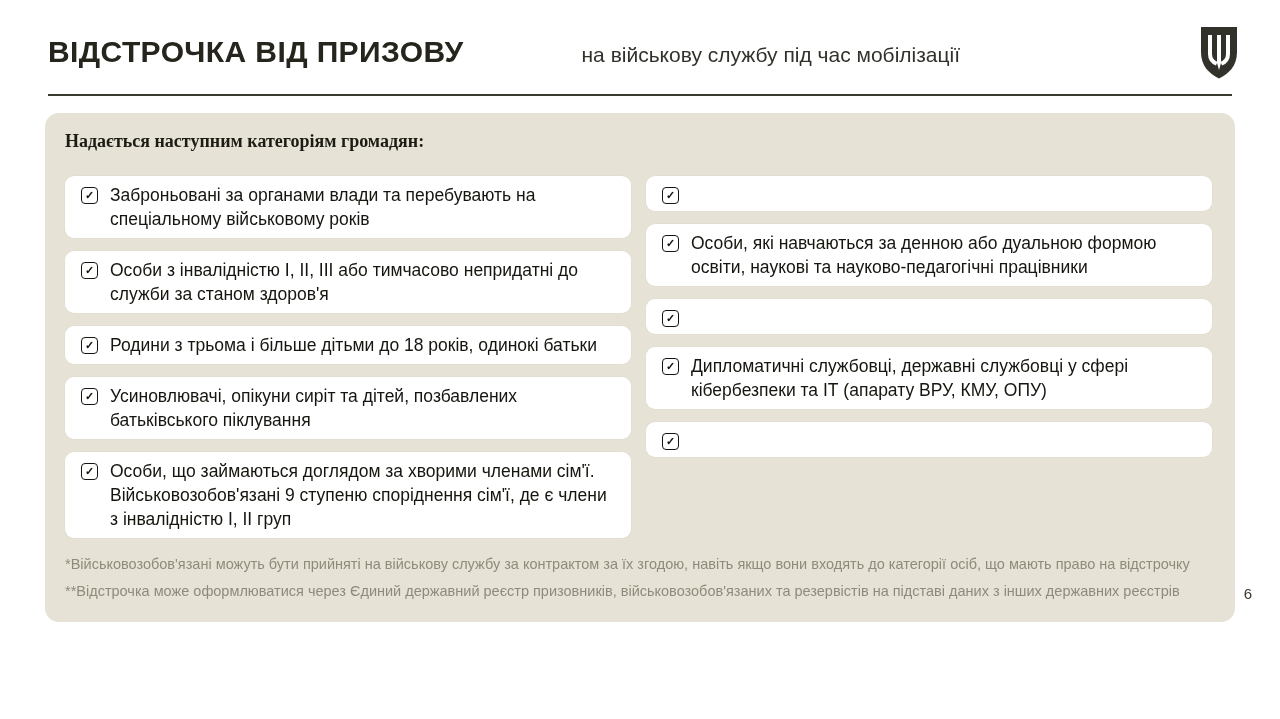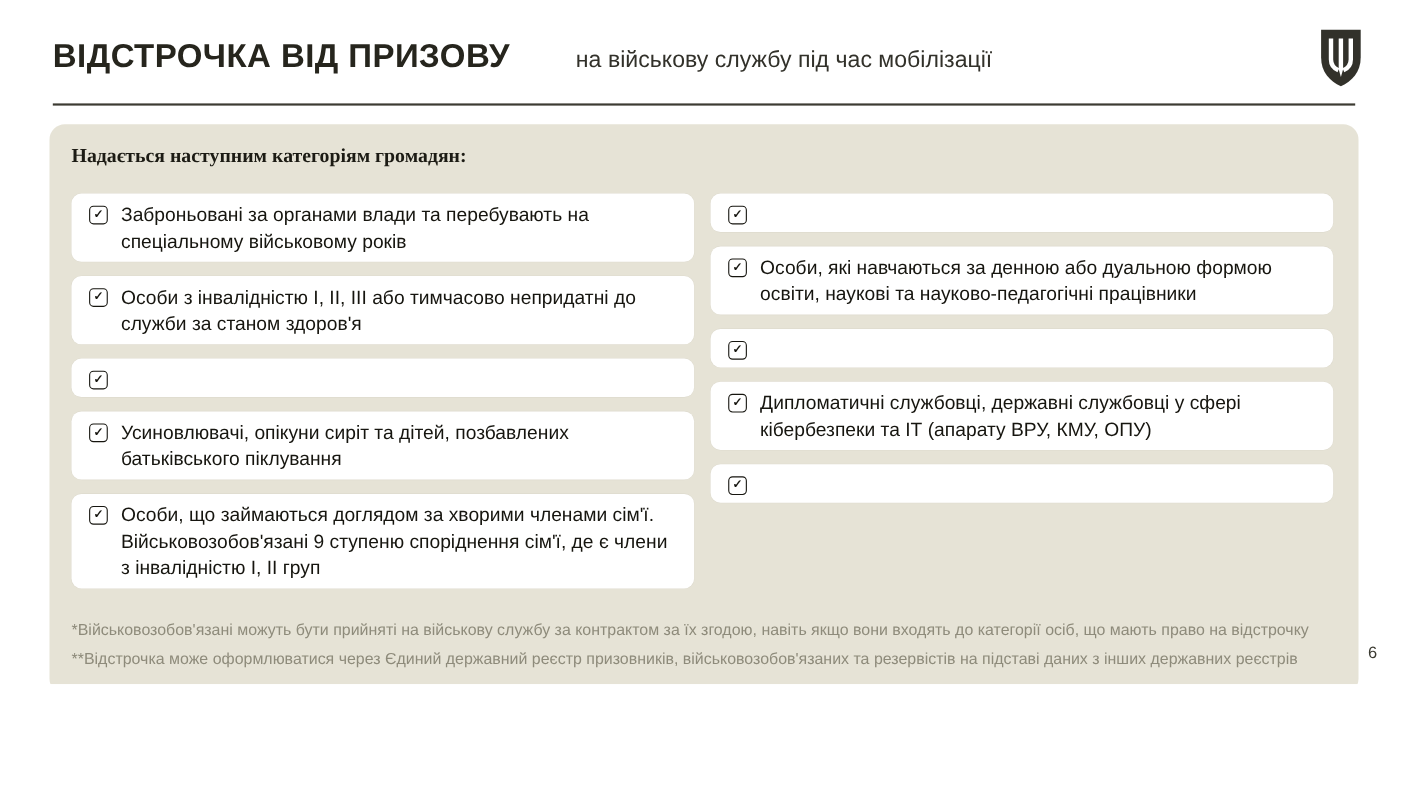--- a/index.html
+++ b/index.html
@@ -2,40 +2,40 @@
 <html><head>
 <meta charset="utf-8">
 <style>
   html,body { margin:0; padding:0; background:#ffffff; }
   body { font-family:"Liberation Sans", sans-serif; }
   .page { position:relative; width:1280px; height:622px; background:#ffffff; overflow:hidden; }
 
   
   .header { display:flex; align-items:center; padding:24px 38px 0 48px; }
   .title { margin:0; font-size:30px; font-weight:800; letter-spacing:0.4px; color:#26251d; white-space:nowrap; }
-  .subtitle { margin-left:60px; margin-top:6px; font-size:21px; color:#32312a; white-space:nowrap; }
+  .subtitle { margin-left:118px; margin-top:6px; font-size:21px; color:#32312a; white-space:nowrap; }
   .logo { margin-left:auto; margin-top:2px; line-height:0; }
   .rule { height:2px; background:#3c3b32; margin:14px 48px 0 48px; }
 
   
   .panel { margin:17px 45px 0 45px; background:#e6e3d6; border-radius:14px; padding:18px 23px 14px 20px; }
   .panel-heading { margin:0 0 24px 0; font-size:18px; font-weight:700; color:#1c1b14;font-family:Liberation Serif, serif; }
   .cols { display:flex; gap:15px; }
   .col { flex:1 1 0; display:flex; flex-direction:column; gap:13px; }
 
   .card { background:#ffffff; border-radius:9px; padding:7px 14px 7px 16px;
           display:flex; align-items:flex-start; gap:12px;
           box-shadow:0 0 0 0.5px rgba(0,0,0,0.03); }
   .check { flex:0 0 auto; width:15px; height:15px; margin-top:4px;
            border:1.7px solid #16150f; border-radius:4px;
            display:flex; align-items:center; justify-content:center;
            font-size:11px; font-weight:700; color:#16150f; line-height:1; }
   .card-text { font-size:17.5px; line-height:24px; color:#16150f; }
 
-  .footnotes { margin-top:28px; }
+  .footnotes { margin-top:16px; }
   .footnotes p { margin:0 0 7px 0; font-size:14.5px; line-height:20px; color:#8e8b7b; }
 
   .page-number { position:absolute; right:28px; bottom:20px; font-size:15px; color:#3b3a31; }
 </style>
 </head>
 <body>
 
 <div class="page">
 
   <header class="header">
@@ -61,20 +61,21 @@
         <div class="card">
           <span class="check">✓</span>
           <span class="card-text">Заброньовані за органами влади та перебувають на спеціальному військовому років</span>
         </div>
         <div class="card">
           <span class="check">✓</span>
           <span class="card-text">Особи з інвалідністю I, II, III або тимчасово непридатні до служби за станом здоров'я</span>
         </div>
         <div class="card">
           <span class="check">✓</span>
+          <span class="card-text">Родини з трьома і більше дітьми до 18 років, одинокі батьки</span>
         </div>
         <div class="card">
           <span class="check">✓</span>
           <span class="card-text">Усиновлювачі, опікуни сиріт та дітей, позбавлених батьківського піклування</span>
         </div>
         <div class="card">
           <span class="check">✓</span>
           <span class="card-text">Особи, що займаються доглядом за хворими членами сім'ї. Військовозобов'язані 9 ступеню споріднення сім'ї, де є члени з інвалідністю I, II груп</span>
         </div>
       </div>

